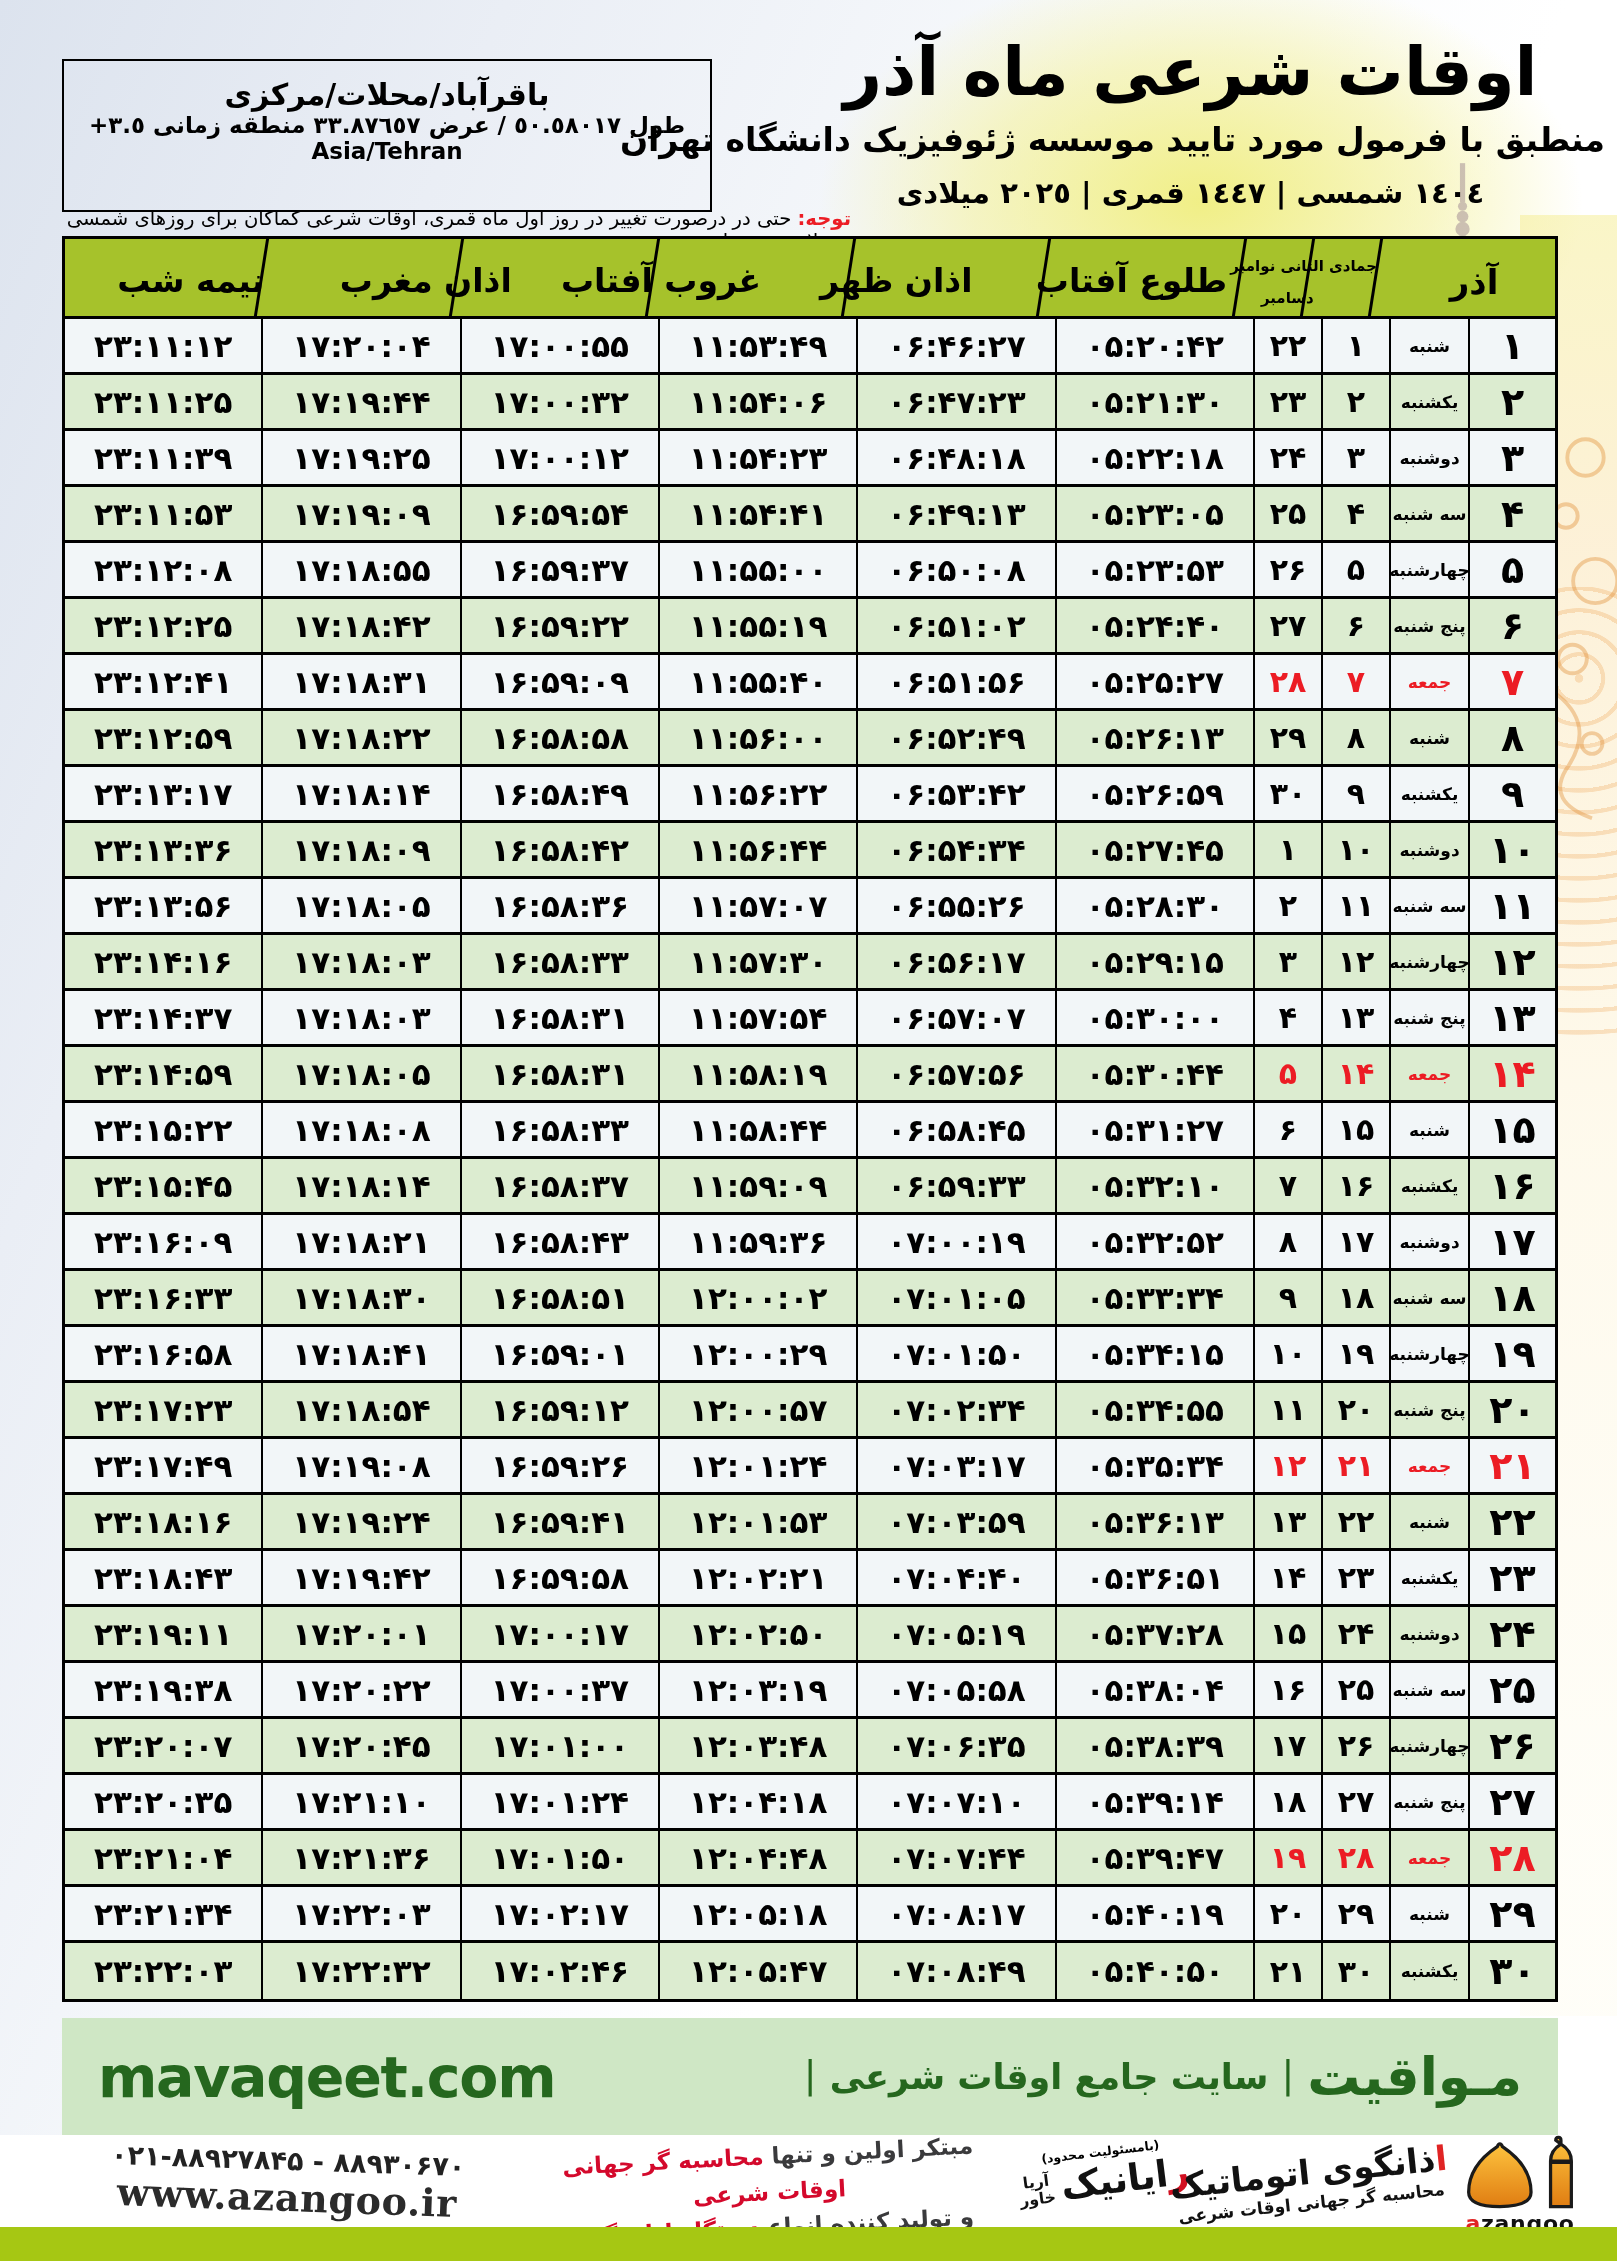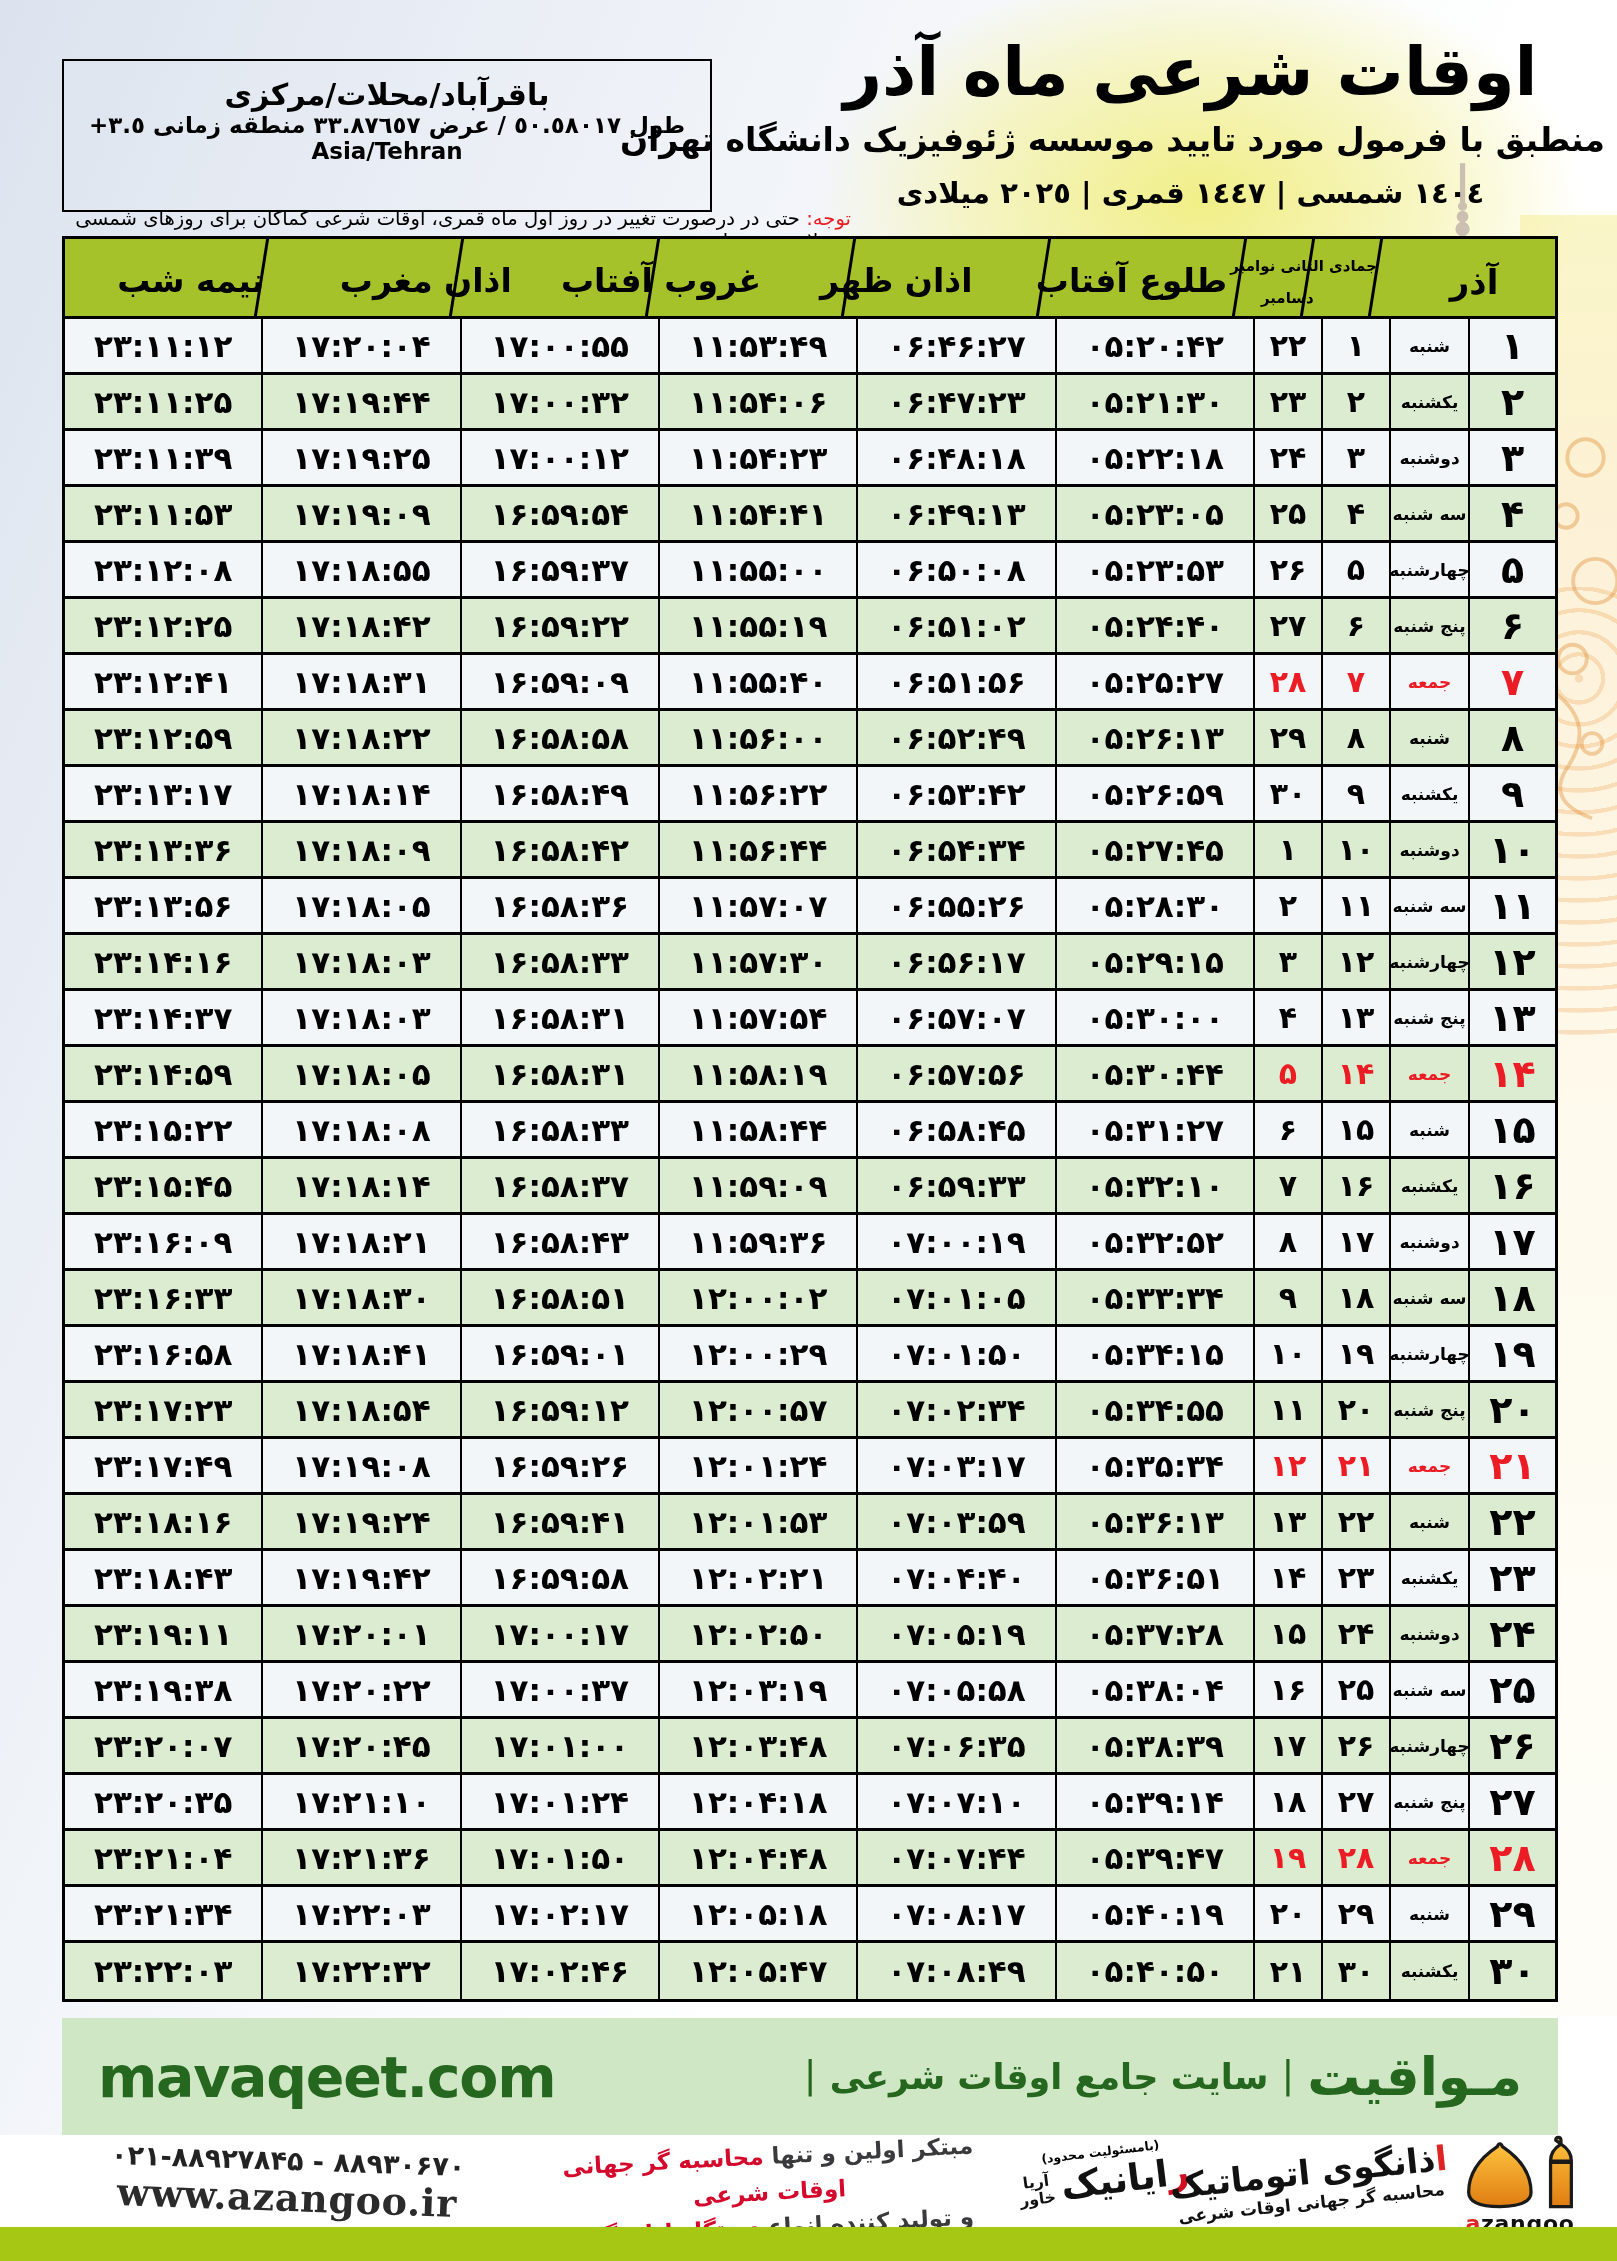--- a/index.html
+++ b/index.html
@@ -22,21 +22,21 @@
   .loc-region{font-size:30px;font-weight:700;margin-top:16px;}
   .loc-coords{font-size:23px;font-weight:700;margin-top:0;}
   
   .title-wrap{position:absolute;left:776px;top:0;width:829px;text-align:center;direction:rtl;}
   .title-main{font-size:67px;font-weight:700;margin-top:34px;line-height:1.15;}
   .title-sub{font-size:33px;font-weight:700;margin-top:9px;white-space:nowrap;}
   .title-cal{font-size:29px;font-weight:700;margin-top:17px;}
   
   .note{position:absolute;left:62px;top:207px;width:789px;direction:rtl;text-align:right;
         font-size:19.6px;font-weight:500;}
-  .note .red{color:var(--red);font-weight:400;text-align:center;}
+  .note .red{color:var(--red);font-weight:700;text-align:center;}
   
   .ptable{position:absolute;left:62px;top:236px;width:1496px;border:3.9px solid #000;box-sizing:border-box;
           background:#fff;}
   .thead{position:relative;height:80px;background:var(--hdr-green);border-bottom:3.9px solid #000;
          display:flex;direction:rtl;box-sizing:border-box;}
   .hcell{position:relative;display:flex;align-items:center;justify-content:center;box-sizing:border-box;padding-left:16px;}
   .h-azar{width:178px;font-size:34px;font-weight:700;padding-top:9px;}
   .h-split{width:136px;flex-direction:column;align-items:stretch;font-weight:700;}
   .h-split .l1{font-size:15px;margin-top:9px;text-align:center;white-space:nowrap;}
   .h-split .l2{font-size:15px;margin-top:14.4px;text-align:left;padding-right:0;padding-left:3.9px;}

